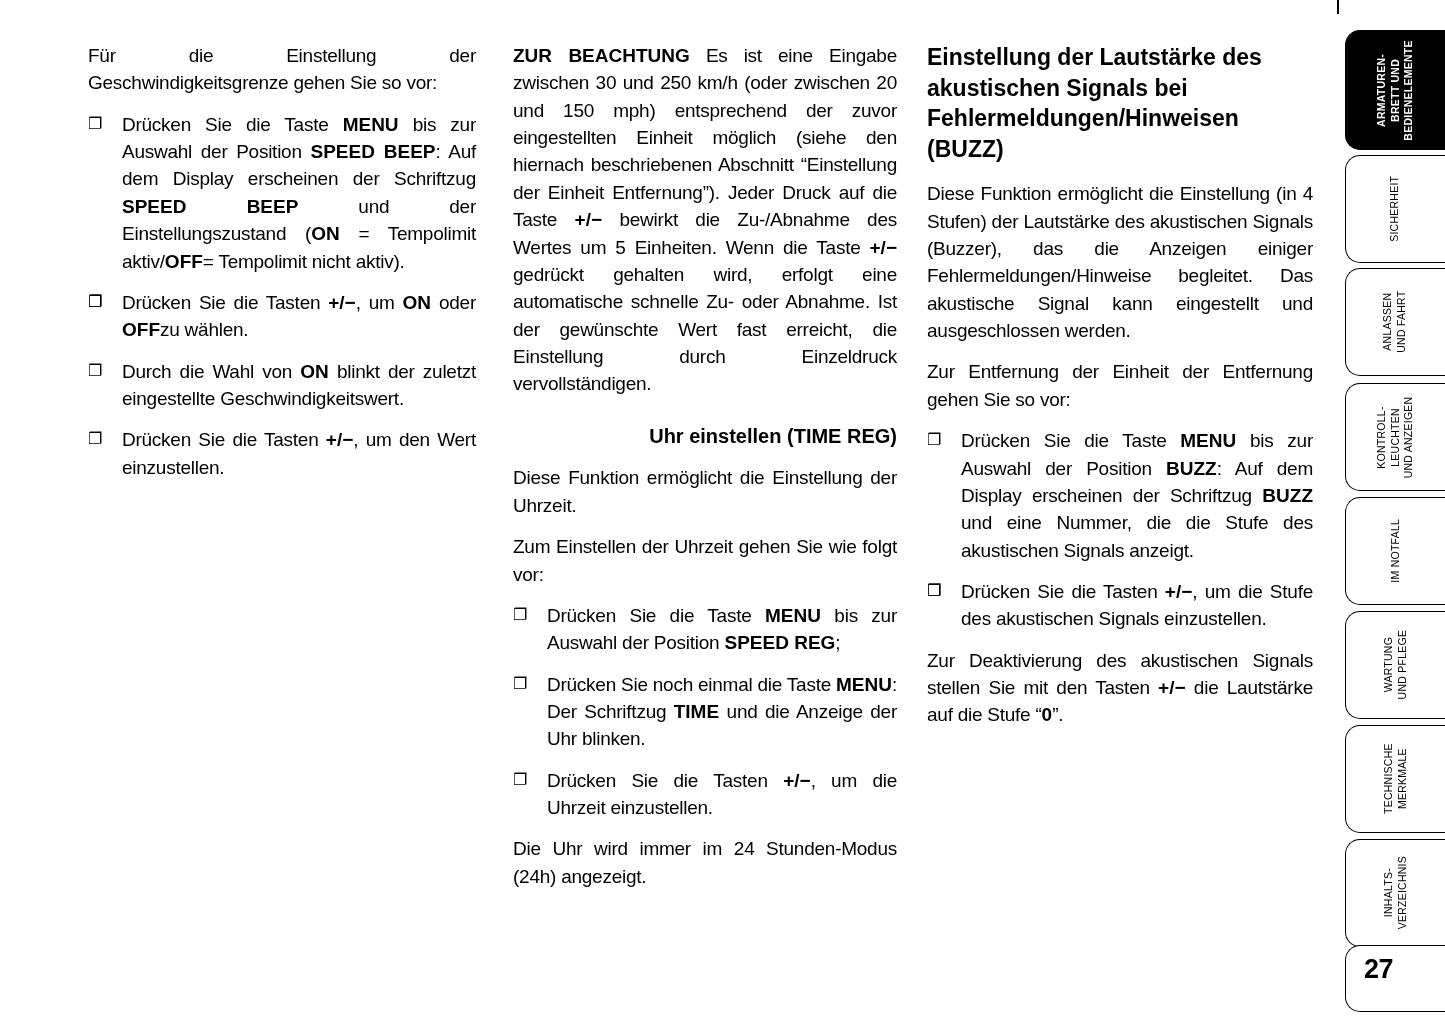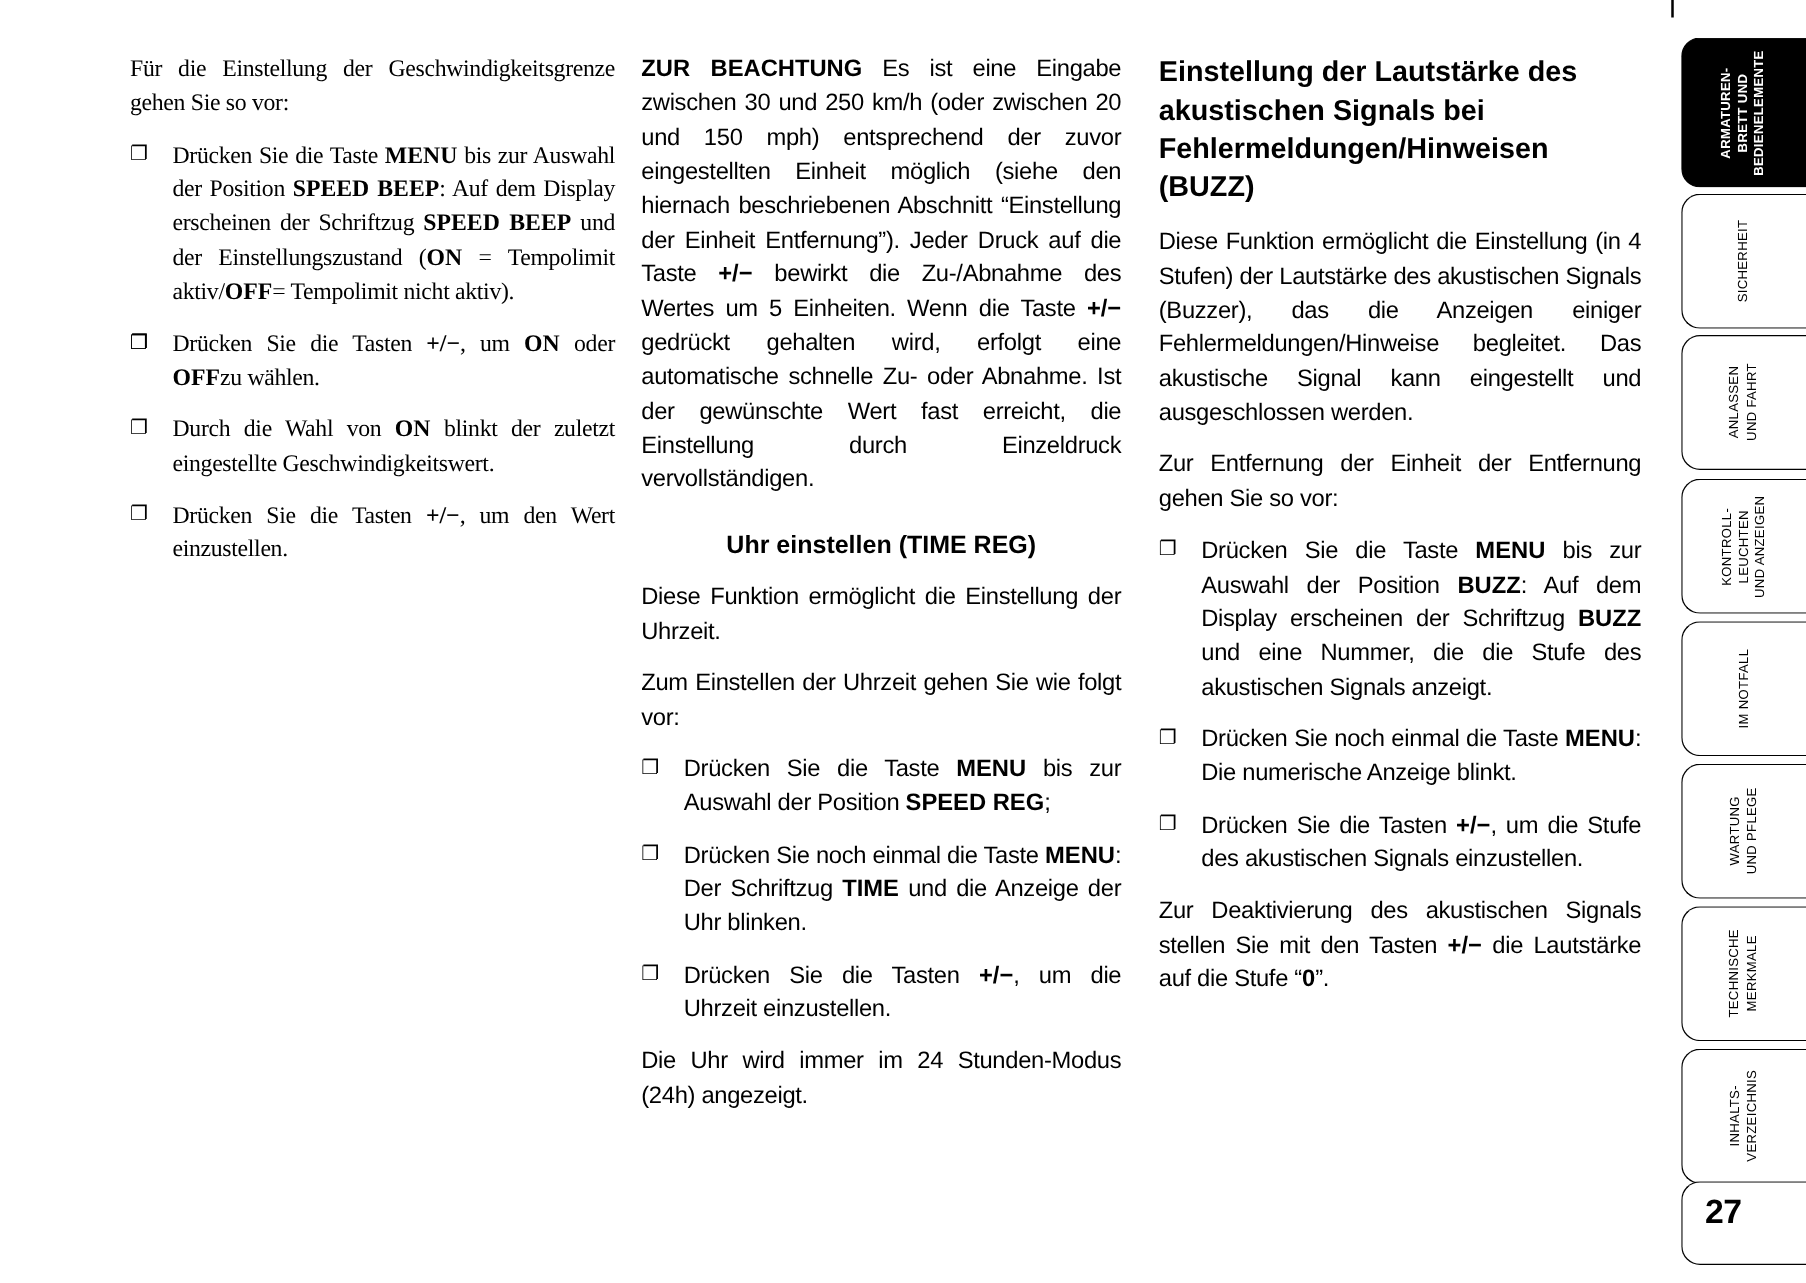--- a/index.html
+++ b/index.html
@@ -2,27 +2,27 @@
 <html lang="de"><head>
 <meta charset="utf-8">
 <style>
   * { box-sizing: border-box; }
   html, body { margin: 0; padding: 0; background: #fff; }
   .page {
     position: relative; width: 1445px; height: 1026px; background: #ffffff;
     font-family: "Liberation Sans", "DejaVu Sans", sans-serif; color: #000; overflow: hidden;
   }
   .col { position: absolute; top: 42px; text-align: justify; font-size: 19px; line-height: 1.44; letter-spacing: -0.25px; hyphens: auto; }
-  .col1 { left: 104px; width: 388px; font-family: Liberation Serif, serif; }
+  .col1 { left: 88px; width: 388px; }
   .col2 { left: 513px; width: 384px; }
   .col3 { left: 927px; width: 386px; }
   .para { margin: 0 0 14px; }
   .bullet { position: relative; padding-left: 34px; margin: 0 0 14px; }
   .bullet > .glyph { position: absolute; left: 0; top: 1px; font-size: 16px; }
-  .heading { font-weight: bold; font-size: 20px; margin: 24px 0 14px; text-align: center; letter-spacing: -0.2px; }
+  .heading { font-weight: bold; font-size: 20px; margin: 24px 0 14px; text-align: right; letter-spacing: -0.2px; }
   .title { font-weight: bold; font-size: 23px; line-height: 1.33; margin: 0 0 16px; text-align: left; letter-spacing: -0.2px; }
   .col b { letter-spacing: 0; }
   .edge-tick { position: absolute; left: 1337px; top: 0; width: 2px; height: 14px; background: #000; }
   .tab {
     position: absolute; left: 1345px; width: 100px; background: #fff;
     border: 1.5px solid #000; border-right: none; border-radius: 15px 0 0 15px;
     display: flex; align-items: center; justify-content: center;
   }
   .tab.active { background: #000; color: #fff; }
   .tab-label { transform: rotate(-90deg); white-space: nowrap; text-align: center; font-size: 10.5px; line-height: 1.3; letter-spacing: 0.25px; font-weight: normal; }
@@ -54,21 +54,21 @@
         <div class="bullet"><span class="glyph">❐</span><span>Drücken Sie die Taste <b>MENU</b> bis zur Auswahl der Position <b>SPEED REG</b>;</span></div>
         <div class="bullet"><span class="glyph">❐</span><span>Drücken Sie noch einmal die Taste <b>MENU</b>: Der Schriftzug <b>TIME</b> und die Anzeige der Uhr blinken.</span></div>
         <div class="bullet"><span class="glyph">❐</span><span>Drücken Sie die Tasten <b>+/−</b>, um die Uhrzeit einzustellen.</span></div>
         <div class="para">Die Uhr wird immer im 24 Stunden-Modus (24h) angezeigt.</div>
       </section>
     <section class="col col3">
         <div class="title"><b>Einstellung der Lautstärke des akustischen Signals bei Fehlermeldungen/Hinweisen (BUZZ)</b></div>
         <div class="para">Diese Funktion ermöglicht die Einstellung (in 4 Stufen) der Lautstärke des akustischen Signals (Buzzer), das die Anzeigen einiger Fehlermeldungen/Hinweise begleitet. Das akustische Signal kann eingestellt und ausgeschlossen werden.</div>
         <div class="para">Zur Entfernung der Einheit der Entfernung gehen Sie so vor:</div>
         <div class="bullet"><span class="glyph">❐</span><span>Drücken Sie die Taste <b>MENU</b> bis zur Auswahl der Position <b>BUZZ</b>: Auf dem Display erscheinen der Schriftzug <b>BUZZ</b> und eine Nummer, die die Stufe des akustischen Signals anzeigt.</span></div>
-        <div class="bullet"><span class="glyph">❐</span><span>Drücken Sie noch einmal die Taste <b>MENU</b>: Die numerische Anzeige blinkt.</span></div>
+        <div class="bullet"><span class="glyph">❐</span></div>
         <div class="bullet"><span class="glyph">❐</span><span>Drücken Sie die Tasten <b>+/−</b>, um die Stufe des akustischen Signals einzustellen.</span></div>
         <div class="para">Zur Deaktivierung des akustischen Signals stellen Sie mit den Tasten <b>+/−</b> die Lautstärke auf die Stufe “<b>0</b>”.</div>
       </section>
   </main>
   <div class="edge-tick"></div>
   <aside id="tabs-host">
       <div class="tab active" style="top: 30px; height: 120px;">
         <div class="tab-label">ARMATUREN-<br>BRETT UND<br>BEDIENELEMENTE</div>
       </div>
       <div class="tab" style="top: 155px; height: 108px;">

